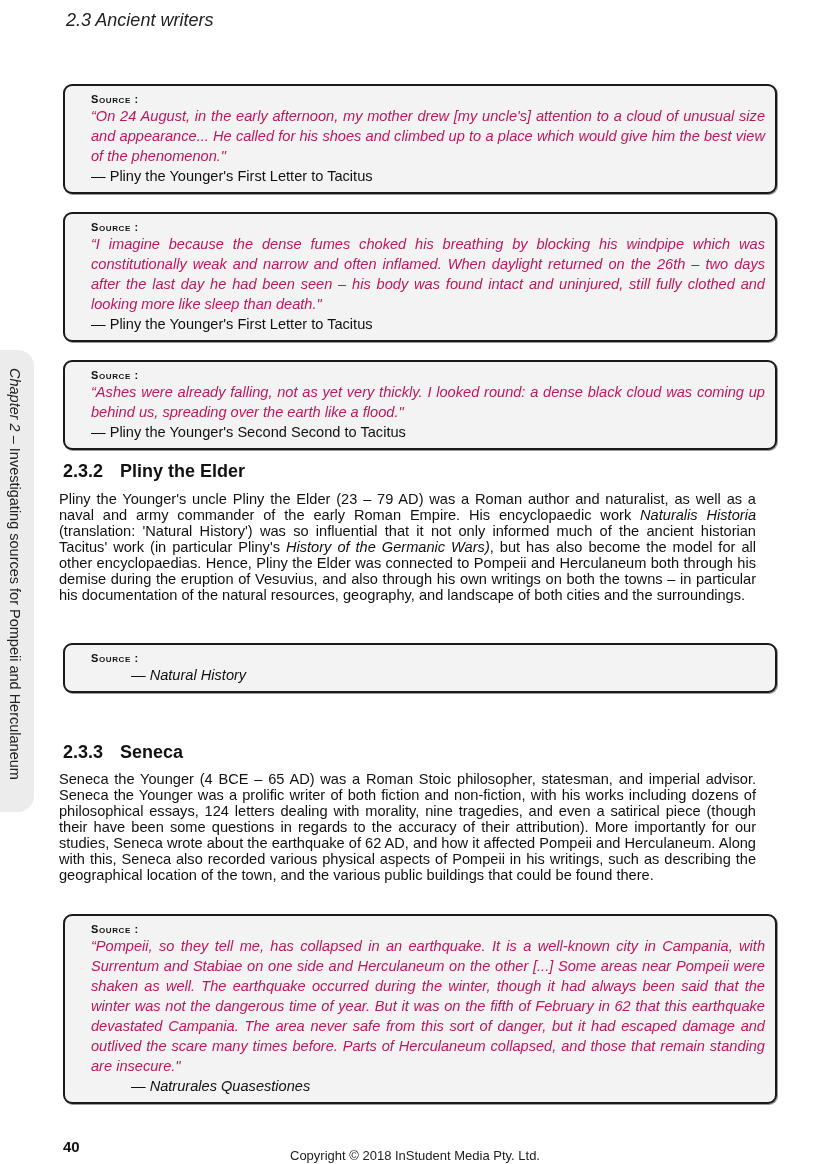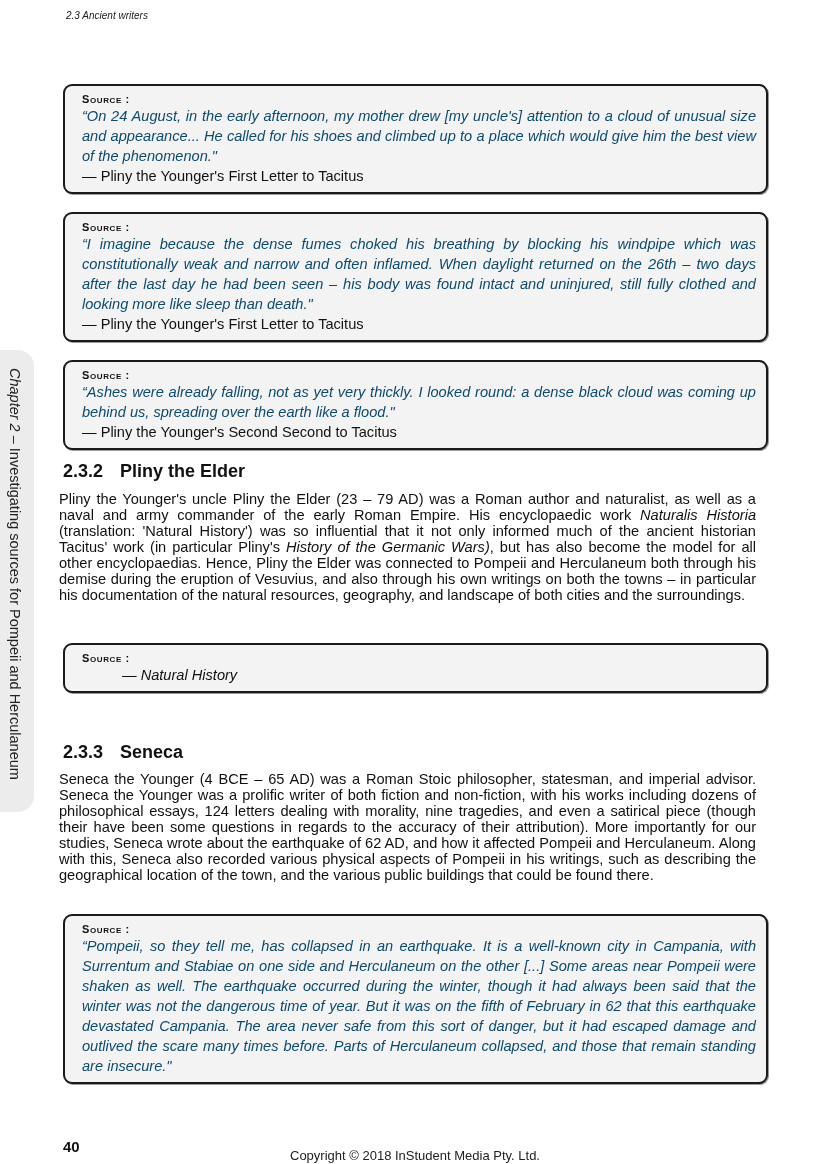--- a/index.html
+++ b/index.html
@@ -1,43 +1,43 @@
 <!DOCTYPE html>
 <html><head>
 <meta charset="utf-8">
 <style>
   html, body { margin: 0; padding: 0; }
   body {
     width: 823px; height: 1164px; background: #ffffff; position: relative; overflow: hidden;
     font-family: "Liberation Sans", sans-serif; color: #111;
   }
   .running-head {
-    position: absolute; left: 66px; top: 10px; font-size: 10px; font-style: italic; color: #222;
+    position: absolute; left: 66px; top: 10px; font-size: 18px; font-style: italic; color: #222;
   }
   .side-tab {
     position: absolute; left: 0; top: 350px; width: 34px; height: 462px;
     background: #ececec; border-radius: 0 16px 16px 0;
   }
   .side-tab-text {
     position: absolute; left: 7px; top: 368px;
     writing-mode: vertical-rl; font-size: 14.5px; color: #222; white-space: nowrap;
   }
   .side-tab-text .ch { font-style: italic; }
   .source-box {
     position: absolute; left: 63px; width: 674px;
     border: 2px solid #1a1a1a; border-radius: 9px; background: #f3f3f3;
-    padding: 6px 10px 6px 17px; box-sizing: content-box;
+    padding: 6px 10px 6px 26px; box-sizing: content-box;
     box-shadow: 1px 1px 0 #999;
   }
   .source-label {
     font-size: 11px; font-weight: bold; letter-spacing: 0.6px; line-height: 14px; color: #111;
     font-variant: small-caps;
   }
   .quote {
-    font-style: italic; font-size: 14.6px; line-height: 20px; text-align: justify; color: #0c4a6e;
+    font-style: italic; font-size: 14.6px; line-height: 20px; text-align: justify; color: #be185d;
   }
   .attribution { font-size: 14.6px; line-height: 20px; color: #111; }
   .attribution.italic { font-style: italic; margin-left: 40px; }
   .section-heading {
     position: absolute; left: 63px; font-size: 18px; font-weight: bold; color: #111;
   }
   .section-heading .num { display: inline-block; width: 57px; }
   .para {
     position: absolute; left: 59px; width: 697px; font-size: 14.6px; line-height: 16px;
     text-align: justify; color: #111;
@@ -85,16 +85,17 @@
 </div>
 
 <div class="section-heading" style="top:742px;">
   <span class="num">2.3.3</span><span>Seneca</span>
 </div>
 <div class="para" style="top:771px;">Seneca the Younger (4 BCE – 65 AD) was a Roman Stoic philosopher, statesman, and imperial advisor. Seneca the Younger was a prolific writer of both fiction and non-fiction, with his works including dozens of philosophical essays, 124 letters dealing with morality, nine tragedies, and even a satirical piece (though their have been some questions in regards to the accuracy of their attribution).  More importantly for our studies, Seneca wrote about the earthquake of 62 AD, and how it affected Pompeii and Herculaneum. Along with this, Seneca also recorded various physical aspects of Pompeii in his writings, such as describing the geographical location of the town, and the various public buildings that could be found there.</div>
 
 <div class="source-box" style="top:914px;">
   <div class="source-label">Source :</div>
   <div class="quote">“Pompeii, so they tell me, has collapsed in an earthquake.  It is a well-known city in Campania, with Surrentum and Stabiae on one side and Herculaneum on the other [...] Some areas near Pompeii were shaken as well.  The earthquake occurred during the winter, though it had always been said that the winter was not the dangerous time of year. But it was on the fifth of February in 62 that this earthquake devastated Campania.  The area never safe from this sort of danger, but it had escaped damage and outlived the scare many times before. Parts of Herculaneum collapsed, and those that remain standing are insecure."</div>
+  <div class="attribution italic">— Natrurales Quasestiones</div>
 </div>
 
 <div class="footer-page">40</div>
 <div class="footer-copy">Copyright ©  2018 InStudent Media Pty. Ltd.</div>
 
 </body></html>

